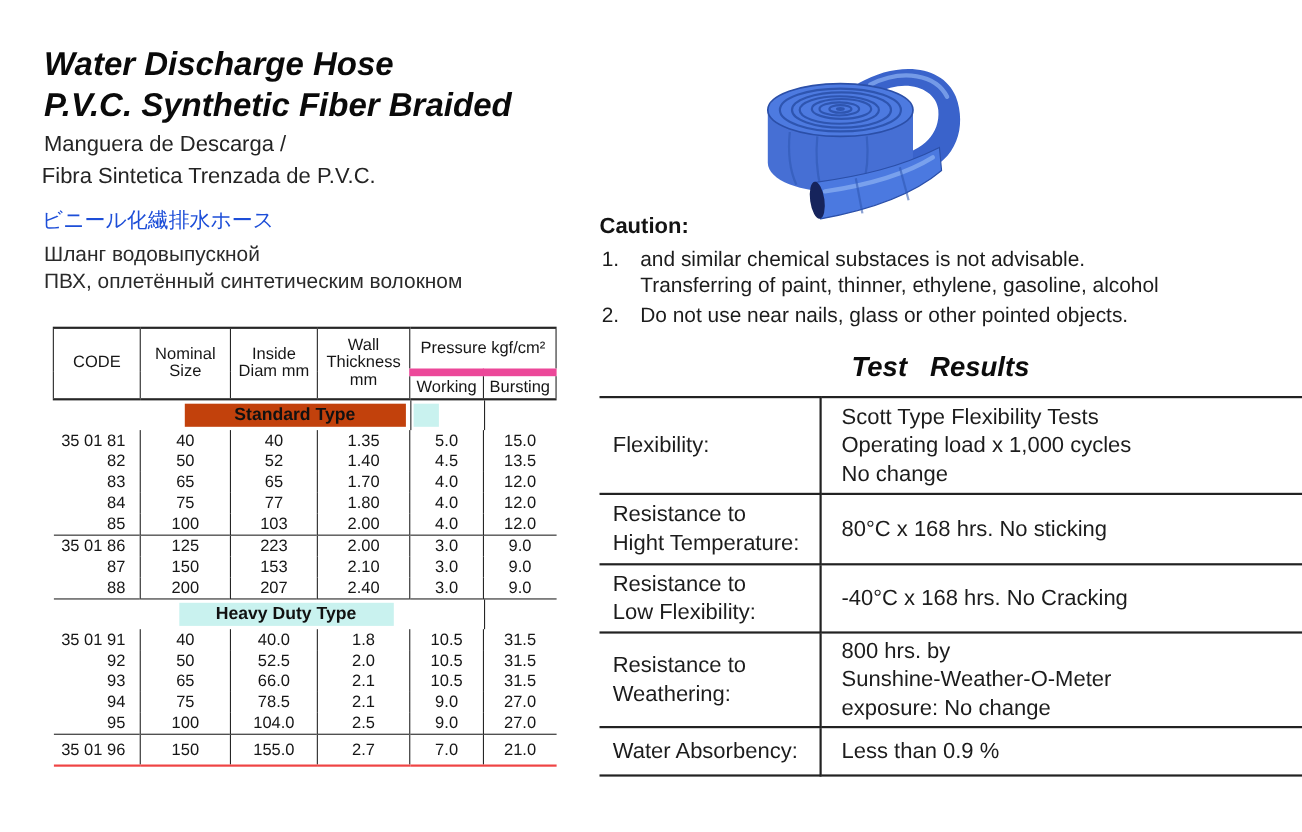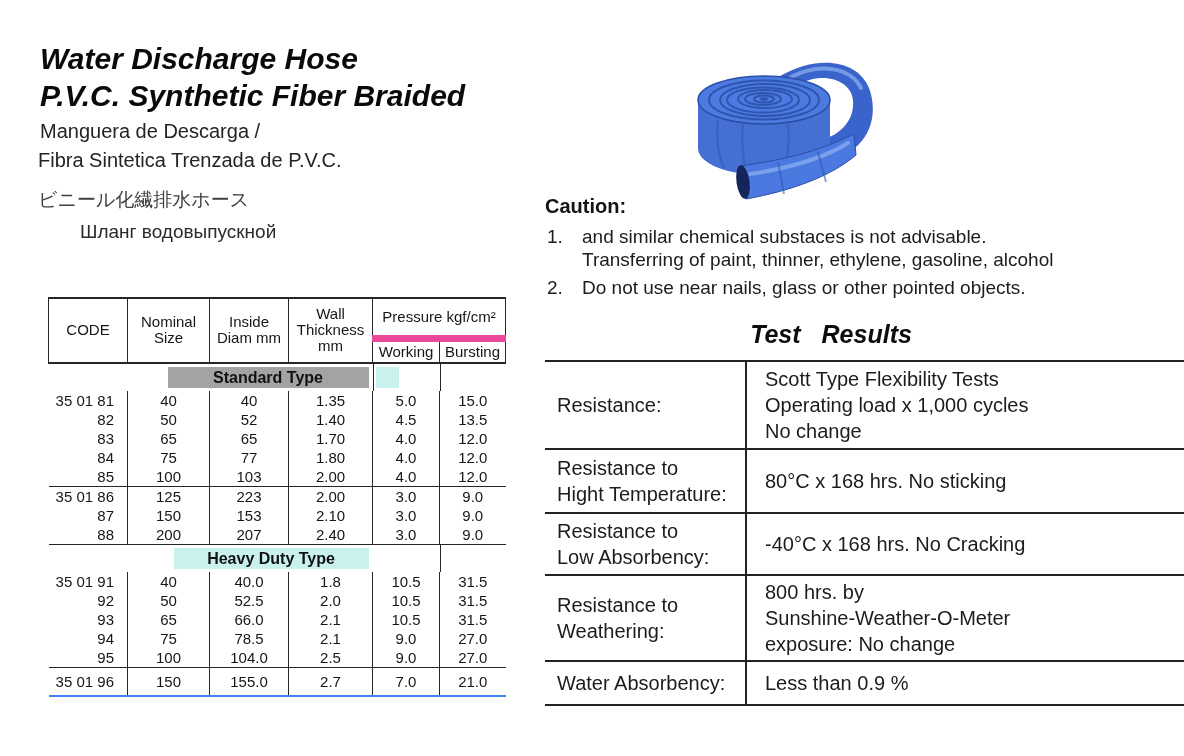--- a/index.html
+++ b/index.html
@@ -5,23 +5,23 @@
   html,body{margin:0;padding:0;background:#ffffff;}
   .page{position:relative;width:1184px;height:756px;background:#ffffff;overflow:hidden;
         font-family:"Liberation Sans","DejaVu Sans",sans-serif;color:#1b1b1b;}
   .abs{position:absolute;}
 
   
   .title{left:40px;top:40px;font-size:30px;font-weight:bold;font-style:italic;
          line-height:37px;color:#0a0a0a;white-space:nowrap;}
   .sub-es1{left:40px;top:120px;font-size:20px;color:#242424;}
   .sub-es2{left:38px;top:149px;font-size:20px;color:#242424;}
-  .sub-ja{left:38px;top:187px;font-size:19px;color:#404040;}
+  .sub-ja{left:38px;top:187px;font-size:19px;color:#1d4ed8;}
   .sub-zh{left:300px;top:186px;font-size:19px;color:#1e1e1e;}
-  .sub-ru1{left:40px;top:221px;font-size:19px;color:#2a2a2a;margin-left:40px;}
+  .sub-ru1{left:40px;top:221px;font-size:19px;color:#2a2a2a;}
   .sub-ru2{left:40px;top:246px;font-size:19px;color:#2a2a2a;}
 
   
   .caution{left:545px;top:195px;width:615px;}
   .caution-heading{font-size:20px;font-weight:bold;color:#141414;margin-bottom:7px;}
   .caution-item{position:relative;padding-left:37px;font-size:19px;line-height:23px;
                 color:#1c1c1c;margin-bottom:5px;}
   .caution-num{position:absolute;left:2px;top:0;}
 
   
@@ -36,32 +36,32 @@
   table.spec tr.h2 th{border-bottom:2px solid #262626;}
   table.spec th.hpress{border-bottom:7px solid #ec4899;}
   table.spec tbody td{border:none;height:19px;padding:0;text-align:center;
                       line-height:17px;vertical-align:middle;}
   table.spec tbody td.c1,table.spec tbody td.c2,table.spec tbody td.c3,
   table.spec tbody td.c4,table.spec tbody td.c5{border-left:1px solid #262626;}
   table.spec tbody td.c0{text-align:right;padding-right:13px;}
   table.spec tbody tr.group-start td{border-top:1px solid #262626;}
   table.spec tbody tr.band-row td{border-top:1px solid #262626;border-left:none;
                                   position:relative;height:27px;}
-  table.spec tbody tr:last-child td{border-bottom:2px solid #3b82f6;height:27px;}
+  table.spec tbody tr:last-child td{border-bottom:2px solid #ef4444;height:27px;}
   .band{position:absolute;top:3px;bottom:3px;display:flex;align-items:center;
         justify-content:center;font-weight:bold;font-size:16px;color:#111;}
   .band.main0{left:119px;width:201px;}
   .band.side0{left:327px;width:23px;}
-  .band.main1{left:125px;width:195px;}
+  .band.main1{left:114px;width:195px;}
   .vline{position:absolute;top:0;bottom:0;width:1px;background:#262626;}
   .vline.v324{left:324px;}
   .vline.v391{left:391px;}
 
   
-  .tr-title{left:526px;top:320px;width:610px;text-align:center;font-size:25px;
+  .tr-title{left:550px;top:320px;width:610px;text-align:center;font-size:25px;
             font-weight:bold;font-style:italic;color:#0c0c0c;word-spacing:14px;}
   .test-wrap{left:545px;top:360px;}
   table.test{border-collapse:collapse;table-layout:fixed;width:610px;font-size:20px;color:#1c1c1c;}
   table.test td{border-top:2px solid #222;border-bottom:2px solid #222;
                 vertical-align:middle;line-height:26px;}
   table.test td.t-label{border-right:2px solid #222;width:187px;padding-left:12px;}
   table.test td.t-value{width:423px;padding-left:18px;}
   table.test tr:nth-child(1) td{height:84px;}
   table.test tr:nth-child(2) td{height:60px;}
   table.test tr:nth-child(3) td{height:58px;}
@@ -80,20 +80,21 @@
 <div class="page">
 
   <div class="abs sub-es1">Manguera de Descarga /</div>
   <div class="abs title">
     <div>Water Discharge Hose</div>
     <div>P.V.C. Synthetic Fiber Braided</div>
   </div>
   <div class="abs sub-es2">Fibra Sintetica Trenzada de P.V.C.</div>
   <div class="abs sub-ja">ビニール化繊排水ホース</div>
   <div class="abs sub-ru1">Шланг водовыпускной</div>
+  <div class="abs sub-ru2">ПВХ, оплетённый синтетическим волокном</div>
 
   <svg class="abs hose" width="200" height="157" viewBox="0 0 200 157">
     <path d="M 92 26 C 130 4 170 10 181 38 C 191 65 182 96 150 107 C 143 109 137 110 132 109 L 129 91 C 150 87 167 72 165 50 C 163 30 134 20 108 36 Z" fill="#3a63cb"></path>
     <path class="sheen" d="M 103 27 C 133 12 163 18 173 38"></path>
     <path d="M 10 50 L 10 98 C 10 114 40 125 76 125 C 112 125 142 114 142 98 L 142 50 Z" fill="#466fd4"></path>
     <path class="streak" d="M 30 70 C 28 90 30 105 36 118"></path>
     <path class="streak" d="M 55 74 C 53 95 55 108 58 121"></path>
     <path class="streak" d="M 100 74 C 102 95 100 108 96 120"></path>
     <ellipse cx="76" cy="50" rx="66" ry="24" stroke="#2b4fa8" stroke-width="1.5" fill="#4d7ae0"></ellipse>
     <ellipse class="ring" cx="76" cy="50" rx="55" ry="19.5"></ellipse>
@@ -144,21 +145,21 @@
           <th class="hpress" colspan="2">Pressure kgf/cm²</th>
         </tr>
         <tr class="h2">
           <th>Working</th>
           <th>Bursting</th>
         </tr>
       </thead>
       <tbody>
           <tr class="band-row">
             <td class="band-cell" colspan="6">
-              <div class="band main0" style="background: #a3a3a3;">Standard Type</div>
+              <div class="band main0" style="background: #c2410c;">Standard Type</div>
               <div class="vline v324"></div>
               <div class="band side0" style="background: rgb(201, 242, 239);"></div>
               <div class="vline v391"></div>
             </td>
           </tr>
           <tr>
             <td class="c0">35 01 81</td>
             <td class="c1">40</td>
             <td class="c2">40</td>
             <td class="c3">1.35</td>
@@ -278,41 +279,41 @@
         </tbody>
     </table>
   </div>
 
   <div class="abs tr-title">Test Results</div>
   <div class="abs test-wrap">
     <table class="test">
       <tbody>
           <tr>
             <td class="t-label">
-              <div class="t-line">Resistance:</div>
+              <div class="t-line">Flexibility:</div>
             </td>
             <td class="t-value">
               <div class="t-line">Scott Type Flexibility Tests</div>
               <div class="t-line">Operating load x 1,000 cycles</div>
               <div class="t-line">No change</div>
             </td>
           </tr>
           <tr>
             <td class="t-label">
               <div class="t-line">Resistance to</div>
               <div class="t-line">Hight Temperature:</div>
             </td>
             <td class="t-value">
               <div class="t-line">80°C x 168 hrs. No sticking</div>
             </td>
           </tr>
           <tr>
             <td class="t-label">
               <div class="t-line">Resistance to</div>
-              <div class="t-line">Low Absorbency:</div>
+              <div class="t-line">Low Flexibility:</div>
             </td>
             <td class="t-value">
               <div class="t-line">-40°C x 168 hrs.  No Cracking</div>
             </td>
           </tr>
           <tr>
             <td class="t-label">
               <div class="t-line">Resistance to</div>
               <div class="t-line">Weathering:</div>
             </td>

